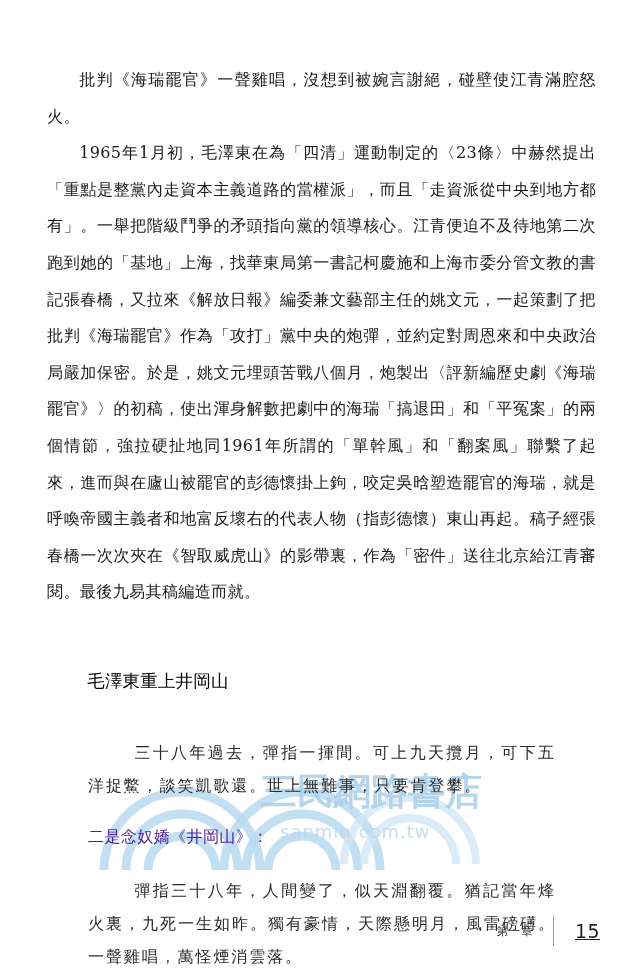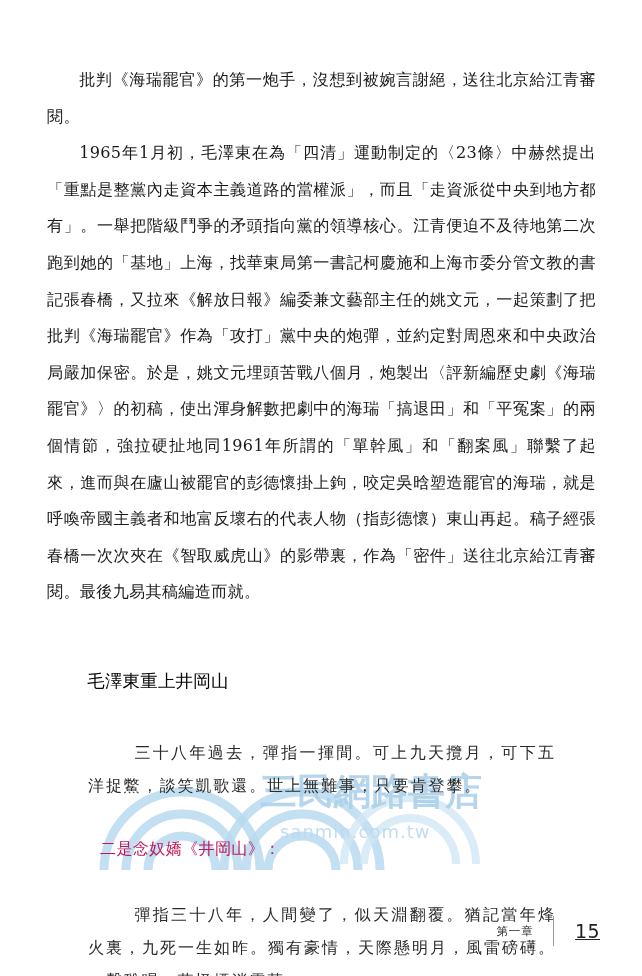--- a/index.html
+++ b/index.html
@@ -81,24 +81,24 @@
     text-justify: inter-character;
     text-indent: 2.9em;
     letter-spacing: 0.12em;
     font-family: "DejaVu Serif", "Liberation Serif", serif;
     padding-left: 41px;
     padding-right: 40px;
     box-sizing: border-box;
   }
 
   p.lead-line {
-    margin: 12px;
+    margin: 0;
     font-size: 16.1px;
     line-height: 30px;
-    color: #be185d;
+    color: #4c1d95;
     letter-spacing: 0.02em;
     text-indent: 0;
     padding-left: 41px;
     font-family: "DejaVu Serif", "Liberation Serif", serif;
   }
 
   
   .footer {
     position: absolute;
     left: 0;
@@ -157,21 +157,21 @@
         <path d="M 246 112 A 66 66 0 0 1 378 112"></path>
         <path d="M 266 112 A 46 46 0 0 1 358 112"></path>
       </g>
       <text x="162" y="52" font-family="DejaVu Sans, Liberation Sans, sans-serif" font-size="37" font-weight="bold" fill="#a9cfe8" opacity="0.92">三民網路書店</text>
       <text x="182" y="86" font-family="DejaVu Sans, Liberation Sans, sans-serif" font-size="18" fill="#b9d8ee" opacity="0.92" letter-spacing="1">sanmin.com.tw</text>
     </svg>
   </div>
 
   <div class="content">
 
-    <p class="body-para">批判《海瑞罷官》的第一炮手，沒想到被婉言謝絕，送往北京給江青審閱。</p>
+    <p class="body-para">批判《海瑞罷官》一聲雞唱，沒想到被婉言謝絕，碰壁使江青滿腔怒火。</p>
 
     <p class="body-para">1965年1月初，毛澤東在為「四清」運動制定的〈23條〉中赫然提出「重點是整黨內走資本主義道路的當權派」，而且「走資派從中央到地方都有」。一舉把階級鬥爭的矛頭指向黨的領導核心。江青便迫不及待地第二次跑到她的「基地」上海，找華東局第一書記柯慶施和上海市委分管文教的書記張春橋，又拉來《解放日報》編委兼文藝部主任的姚文元，一起策劃了把批判《海瑞罷官》作為「攻打」黨中央的炮彈，並約定對周恩來和中央政治局嚴加保密。於是，姚文元埋頭苦戰八個月，炮製出〈評新編歷史劇《海瑞罷官》〉的初稿，使出渾身解數把劇中的海瑞「搞退田」和「平冤案」的兩個情節，強拉硬扯地同1961年所謂的「單幹風」和「翻案風」聯繫了起來，進而與在廬山被罷官的彭德懷掛上鉤，咬定吳晗塑造罷官的海瑞，就是呼喚帝國主義者和地富反壞右的代表人物（指彭德懷）東山再起。稿子經張春橋一次次夾在《智取威虎山》的影帶裏，作為「密件」送往北京給江青審閱。最後九易其稿編造而就。</p>
 
     <div class="spacer-before-heading"></div>
 
     <h2 class="section-heading">毛澤東重上井岡山</h2>
 
     <div class="spacer-after-heading"></div>
 
 

